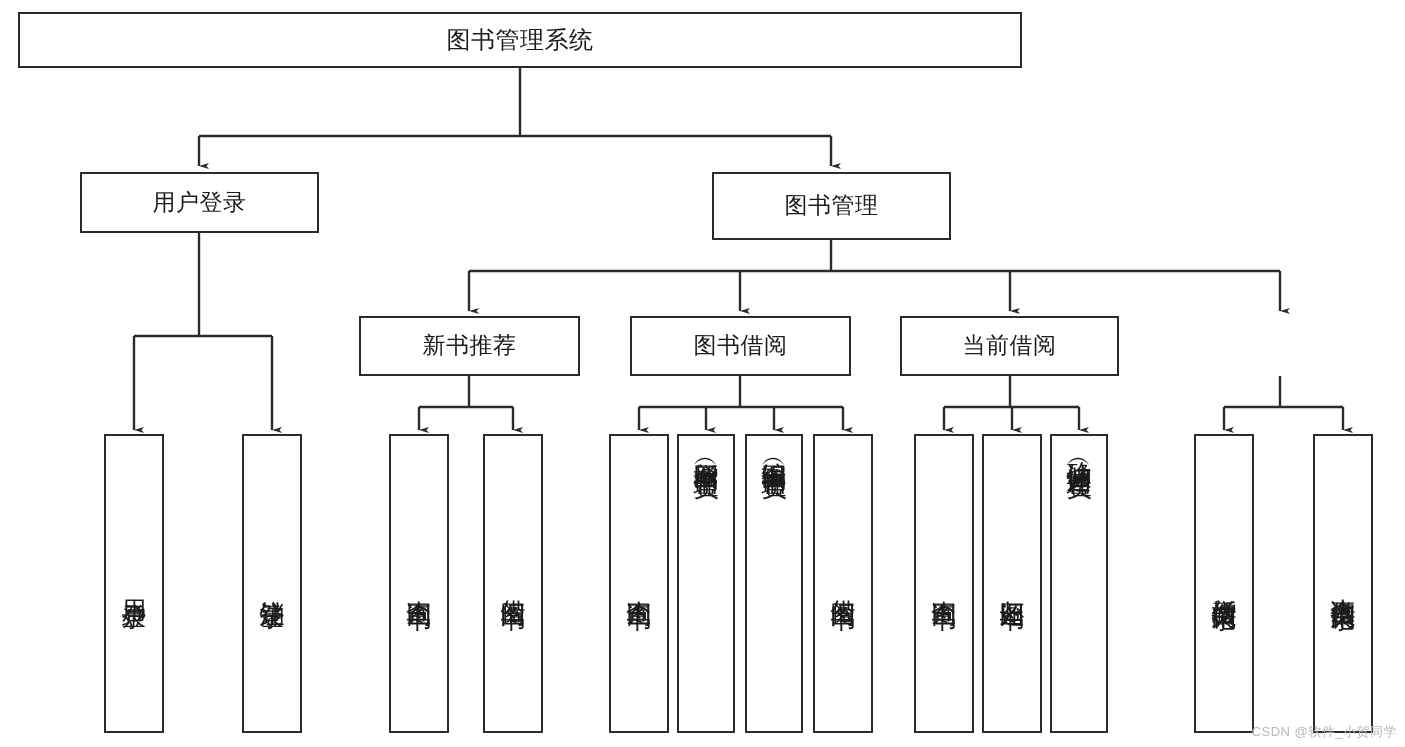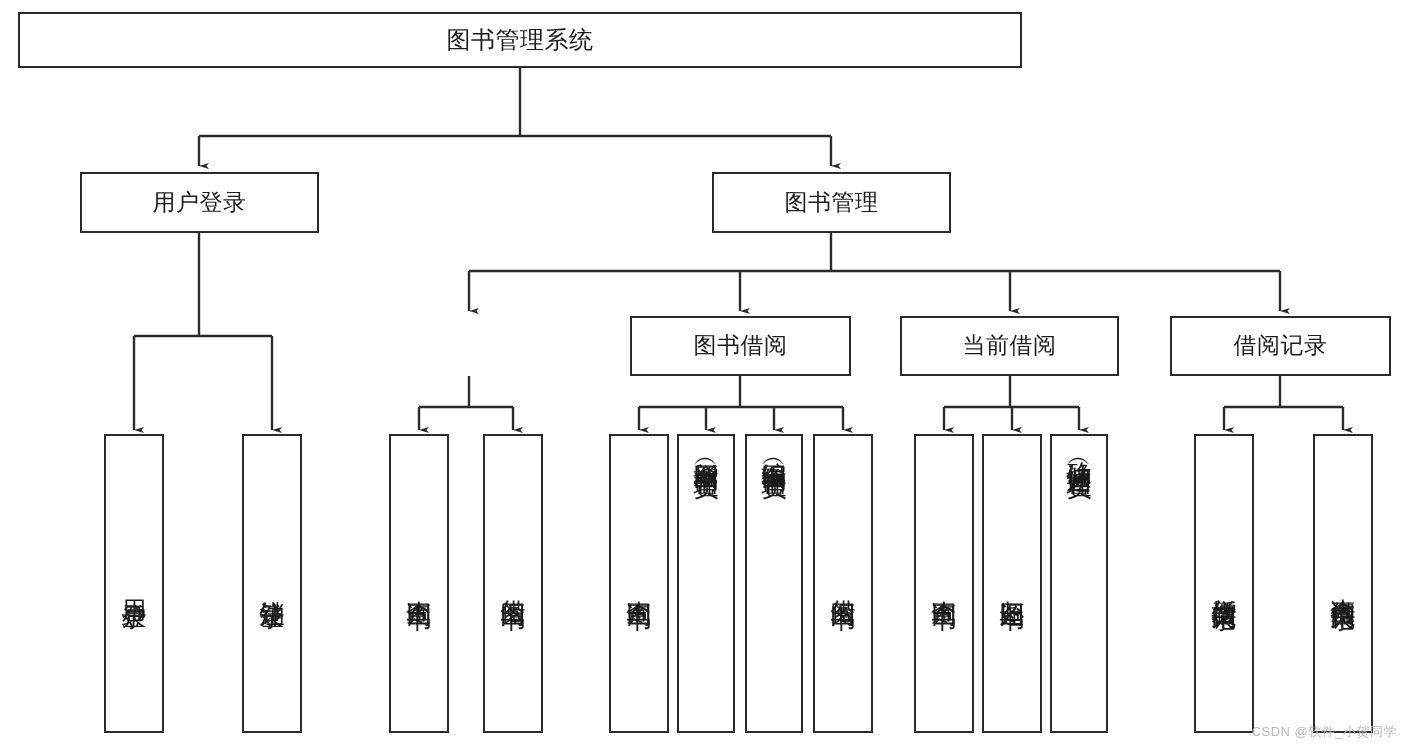--- a/index.html
+++ b/index.html
@@ -130,33 +130,33 @@
     </g>
   </svg>
 
   <div class="node horiz root" style="left:18px; top:12px; width:1004px; height:56px;">
     <span class="label">图书管理系统</span>
   </div>
 
   <div class="node horiz" style="left:80px; top:172px; width:239px; height:61px;">
     <span class="label">用户登录</span>
   </div>
-  <div class="node horiz" style="left:712px; top:172px; width:239px; height:61px;">
+  <div class="node horiz" style="left:712px; top:172px; width:239px; height:68px;">
     <span class="label">图书管理</span>
   </div>
 
+  <div class="node horiz" style="left:359px; top:316px; width:221px; height:60px;">
+    <span class="label">新书推荐</span>
+  </div>
   <div class="node horiz" style="left:630px; top:316px; width:221px; height:60px;justify-content:center;">
     <span class="label">图书借阅</span>
   </div>
   <div class="node horiz" style="left:900px; top:316px; width:219px; height:60px;">
     <span class="label">当前借阅</span>
   </div>
-  <div class="node horiz" style="left:1170px; top:316px; width:221px; height:60px;">
-    <span class="label">借阅记录</span>
-  </div>
 
   <div class="node vert centered" style="left:104px; top:434px; width:60px; height:299px;">
     <span class="label">用户登录</span>
   </div>
   <div class="node vert centered" style="left:242px; top:434px; width:60px; height:299px;">
     <span class="label">注销登录</span>
   </div>
 
   <div class="node vert centered" style="left:389px; top:434px; width:60px; height:299px;">
     <span class="label">查询图书</span>

